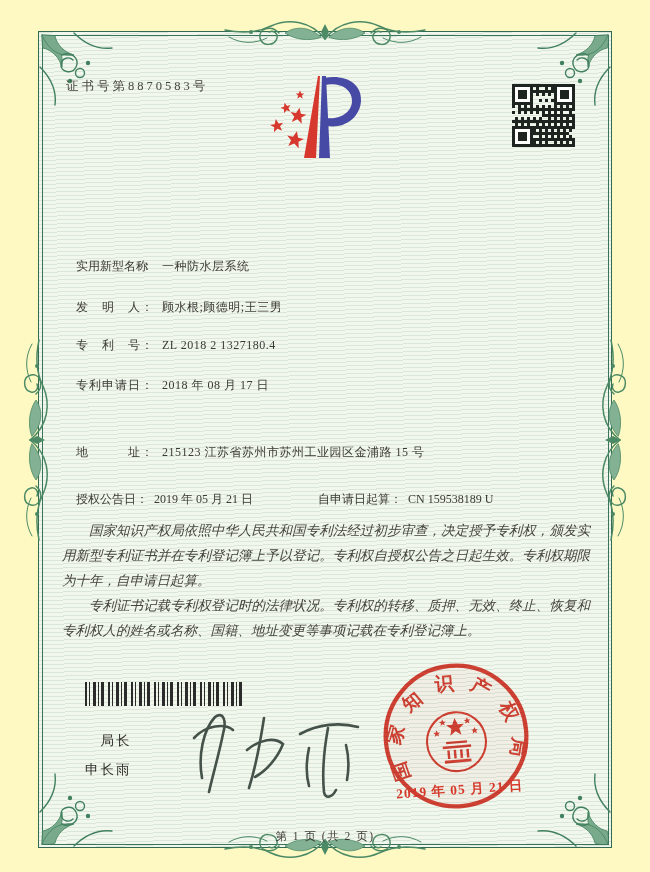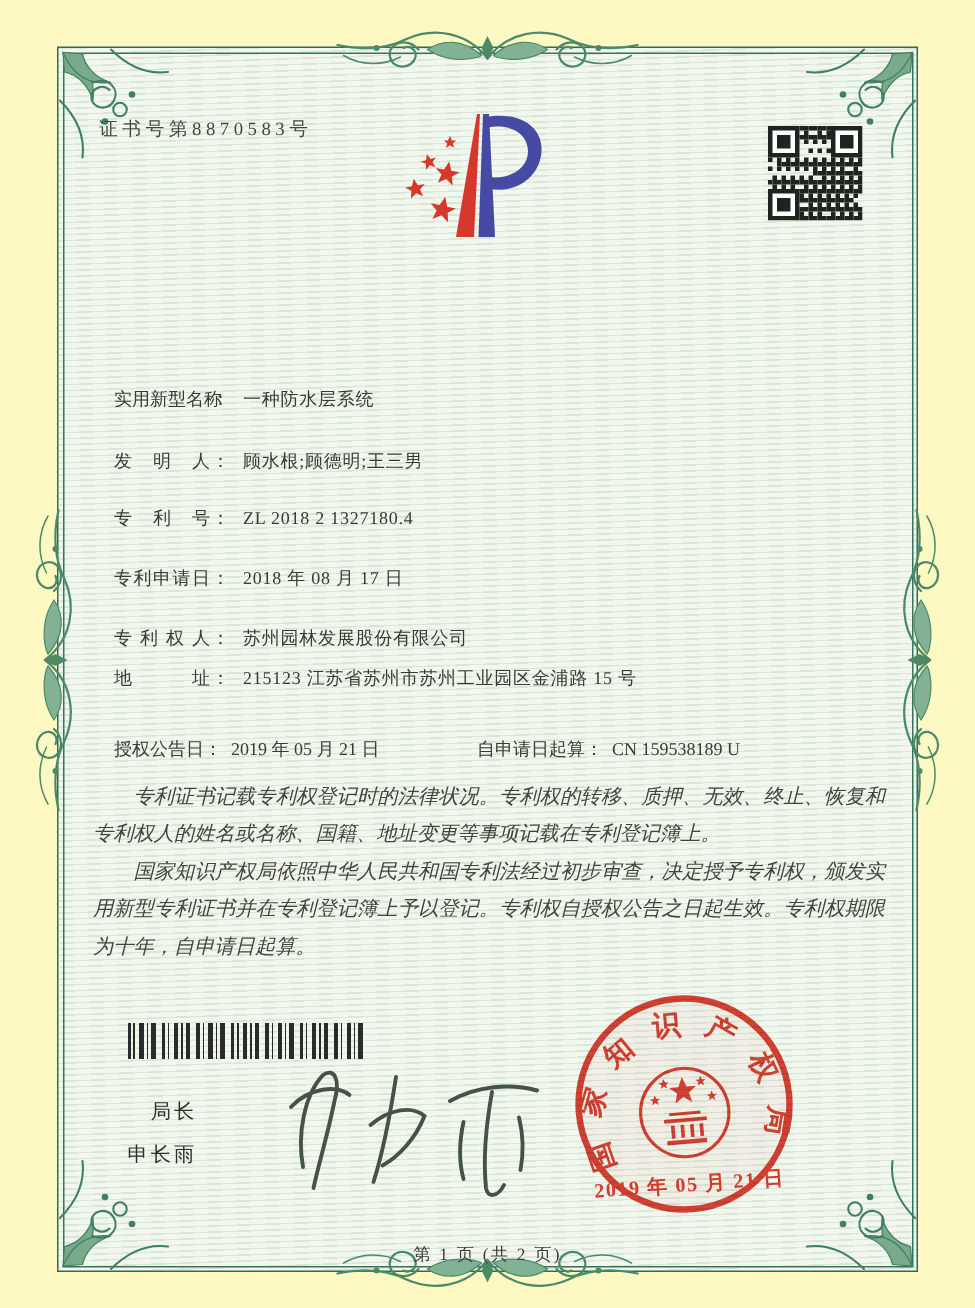--- a/index.html
+++ b/index.html
@@ -306,37 +306,34 @@
   </div>
   <div class="abs row" style="top:299px">
     <span class="lbl">发明人</span><span class="colon">：</span><span class="val">顾水根;顾德明;王三男</span>
   </div>
   <div class="abs row" style="top:337px">
     <span class="lbl">专利号</span><span class="colon">：</span><span class="val">ZL 2018 2 1327180.4</span>
   </div>
   <div class="abs row" style="top:377px">
     <span class="lbl">专利申请日</span><span class="colon">：</span><span class="val">2018 年 08 月 17 日</span>
   </div>
-  <div class="abs row" style="top:417px">
-    <span class="lbl">专利权人</span><span class="colon">：</span><span class="val">苏州园林发展股份有限公司</span>
-  </div>
   <div class="abs row" style="top:444px">
     <span class="lbl">地址</span><span class="colon">：</span><span class="val">215123 江苏省苏州市苏州工业园区金浦路 15 号</span>
   </div>
 
   <div class="abs grant" style="left:76px;top:491px">
     <span>授权公告日</span><span class="colon">：</span><span>2019 年 05 月 21 日</span>
   </div>
   <div class="abs grant" style="left:318px;top:491px">
     <span>自申请日起算</span><span class="colon">：</span><span>CN 159538189 U</span>
   </div>
 
   <div class="abs statements">
+    <p>国家知识产权局依照中华人民共和国专利法经过初步审查，决定授予专利权，颁发实用新型专利证书并在专利登记簿上予以登记。专利权自授权公告之日起生效。专利权期限为十年，自申请日起算。</p>
     <p>专利证书记载专利权登记时的法律状况。专利权的转移、质押、无效、终止、恢复和专利权人的姓名或名称、国籍、地址变更等事项记载在专利登记簿上。</p>
-    <p>国家知识产权局依照中华人民共和国专利法经过初步审查，决定授予专利权，颁发实用新型专利证书并在专利登记簿上予以登记。专利权自授权公告之日起生效。专利权期限为十年，自申请日起算。</p>
   </div>
 
   <div class="abs barcode"></div>
 
   <div class="abs official">
     <div>局长</div>
     <div>申长雨</div>
   </div>
 
   <svg class="abs signature" width="200" height="105" viewBox="0 0 200 105" fill="none" stroke="#44524a" stroke-width="2.6" stroke-linecap="round">

